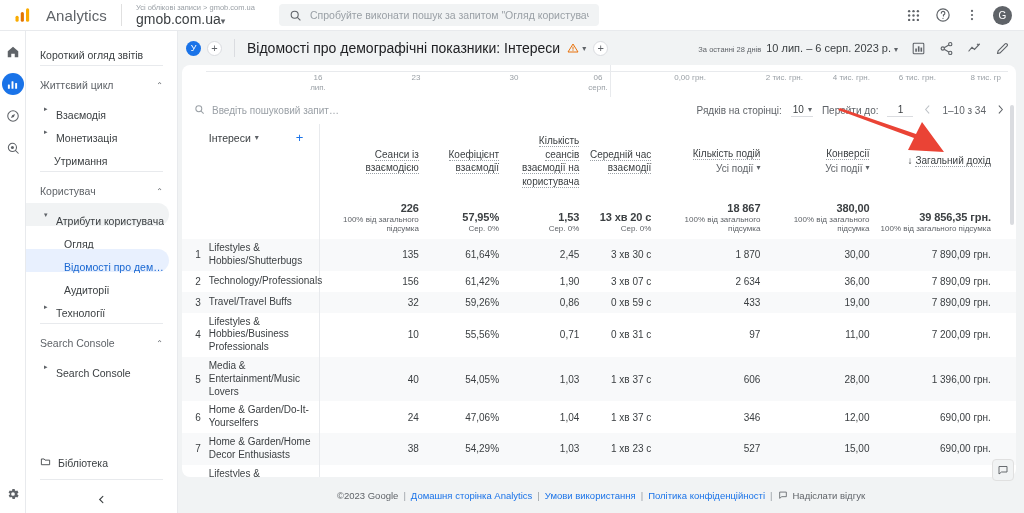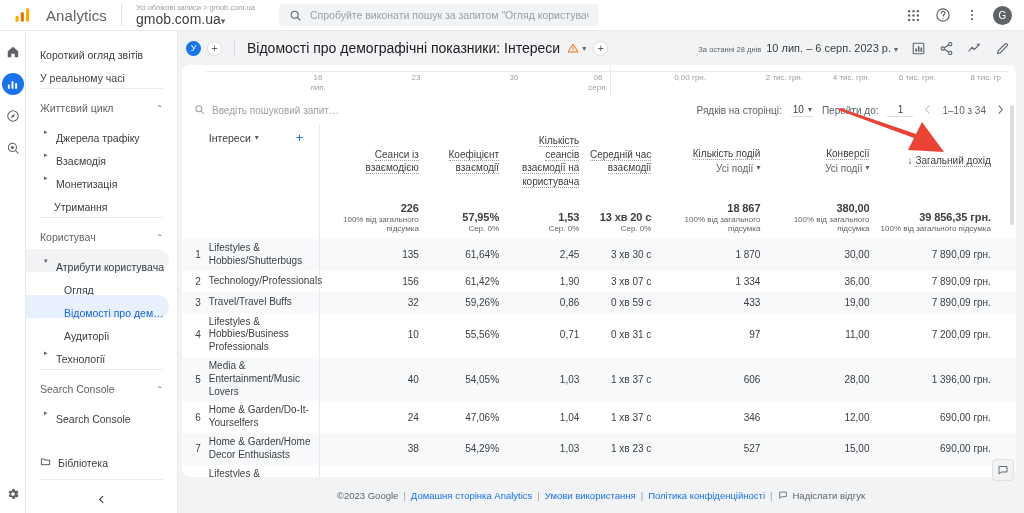--- a/index.html
+++ b/index.html
@@ -467,33 +467,26 @@
     <svg width="14" height="14" viewBox="0 0 24 24" fill="currentColor">
       <path d="M19.4 13a7.6 7.6 0 0 0 0-2l2-1.6-2-3.4-2.4 1a7.5 7.5 0 0 0-1.7-1l-.4-2.6h-4l-.4 2.6c-.6.2-1.2.6-1.7 1l-2.4-1-2 3.4L6.6 11a7.6 7.6 0 0 0 0 2l-2 1.6 2 3.4 2.4-1c.5.4 1.1.8 1.7 1l.4 2.6h4l.4-2.6c.6-.2 1.2-.6 1.7-1l2.4 1 2-3.4zM12 15.2A3.2 3.2 0 1 1 12 8.8a3.2 3.2 0 0 1 0 6.4z"></path>
     </svg>
   </div>
 </div>
 
 <div class="nav">
   <div class="nav-item">
     <span class="nav-truncate">Короткий огляд звітів</span>
   </div>
-  <div class="nav-item">
-    <span class="nav-truncate">У реальному часі</span>
-  </div>
 
   <div class="nav-div"></div>
 
   <div class="nav-sec">
     <span>Життєвий цикл</span>
     <span class="chev">⌃</span>
-  </div>
-  <div class="nav-item l2">
-    <span class="arrow">▸</span>
-    <span class="nav-truncate">Джерела трафіку</span>
   </div>
   <div class="nav-item l2">
     <span class="arrow">▸</span>
     <span class="nav-truncate">Взаємодія</span>
   </div>
   <div class="nav-item l2">
     <span class="arrow">▸</span>
     <span class="nav-truncate">Монетизація</span>
   </div>
   <div class="nav-item l2">
@@ -764,21 +757,21 @@
             <td class="num">7 890,09 грн.</td>
             <td></td>
           </tr>
           <tr class="row">
             <td class="idx">2</td>
             <td class="dim">Technology/Professionals</td>
             <td class="num vline-cell">156</td>
             <td class="num">61,42%</td>
             <td class="num">1,90</td>
             <td class="num">3 хв 07 с</td>
-            <td class="num">1 334</td>
+            <td class="num">2 634</td>
             <td class="num">36,00</td>
             <td class="num">7 890,09 грн.</td>
             <td></td>
           </tr>
           <tr class="row">
             <td class="idx">3</td>
             <td class="dim">Travel/Travel Buffs</td>
             <td class="num vline-cell">32</td>
             <td class="num">59,26%</td>
             <td class="num">0,86</td>

